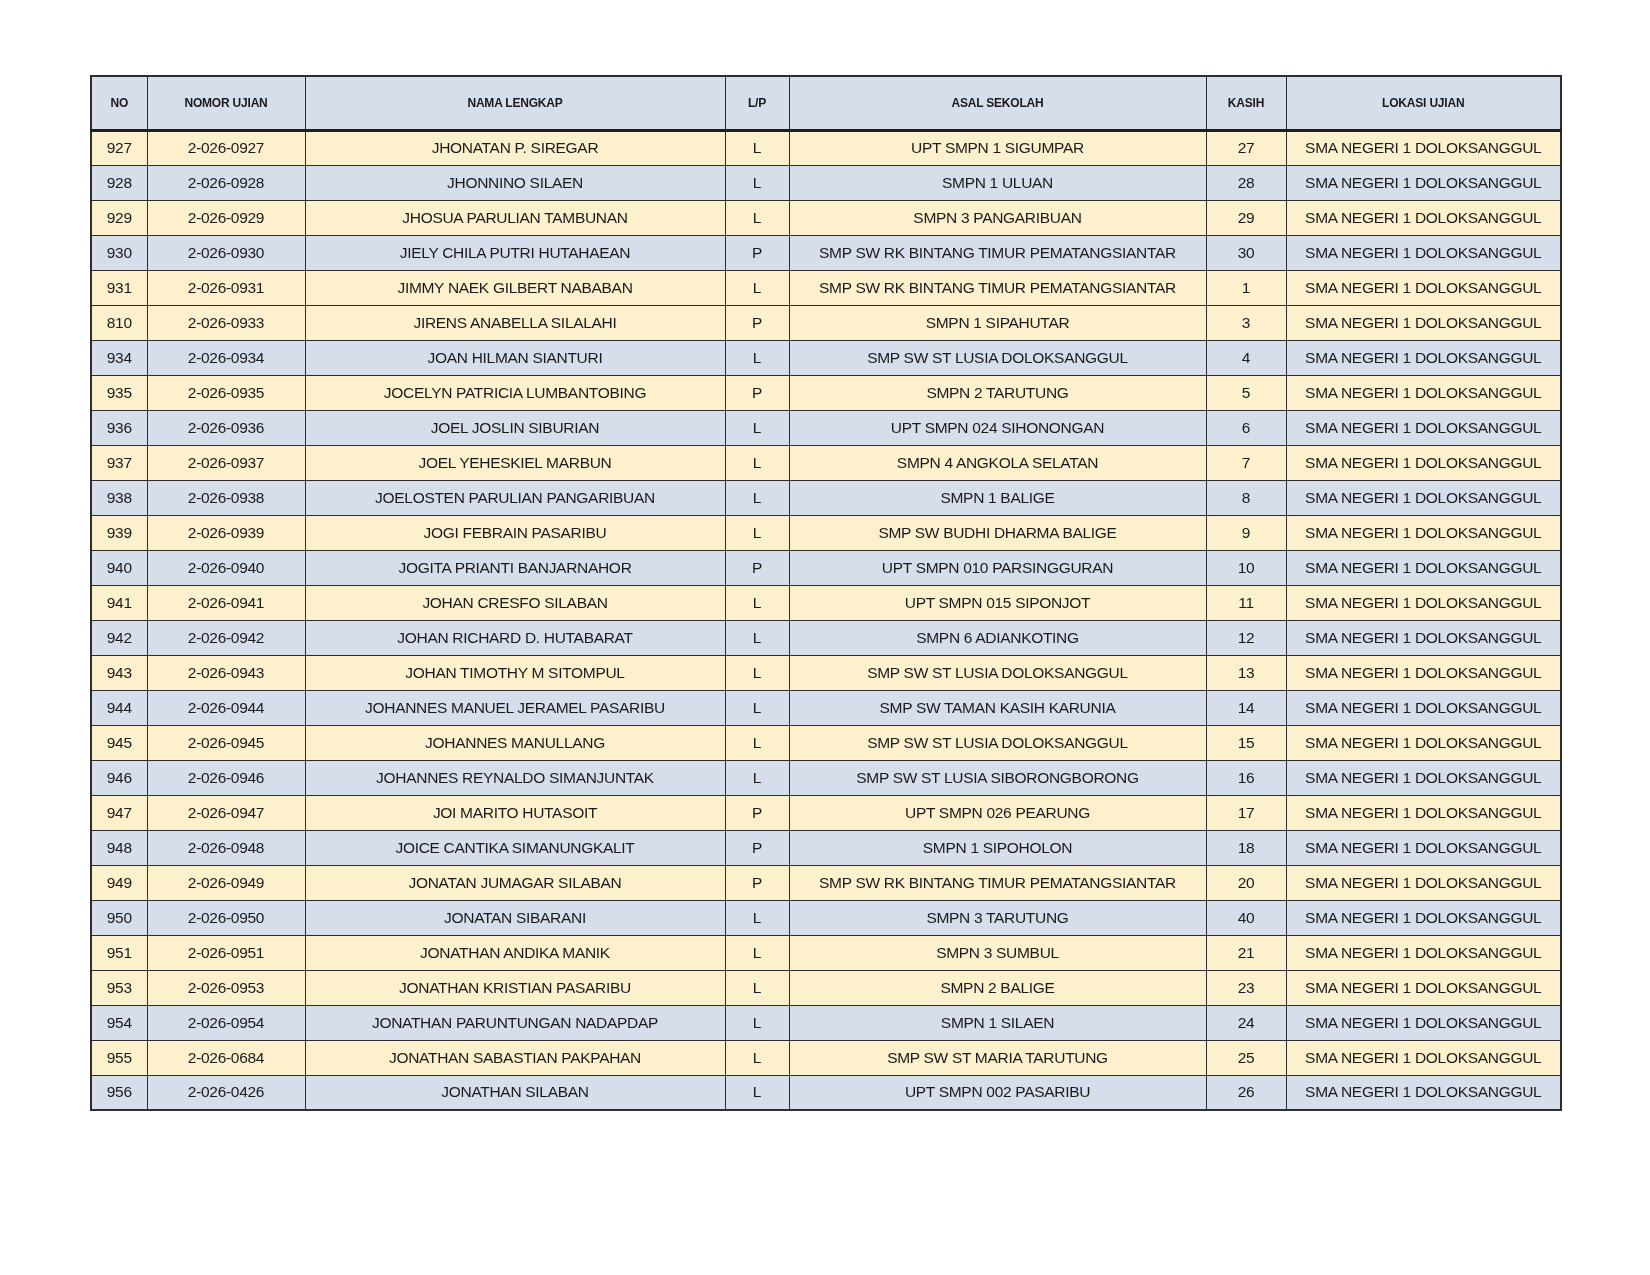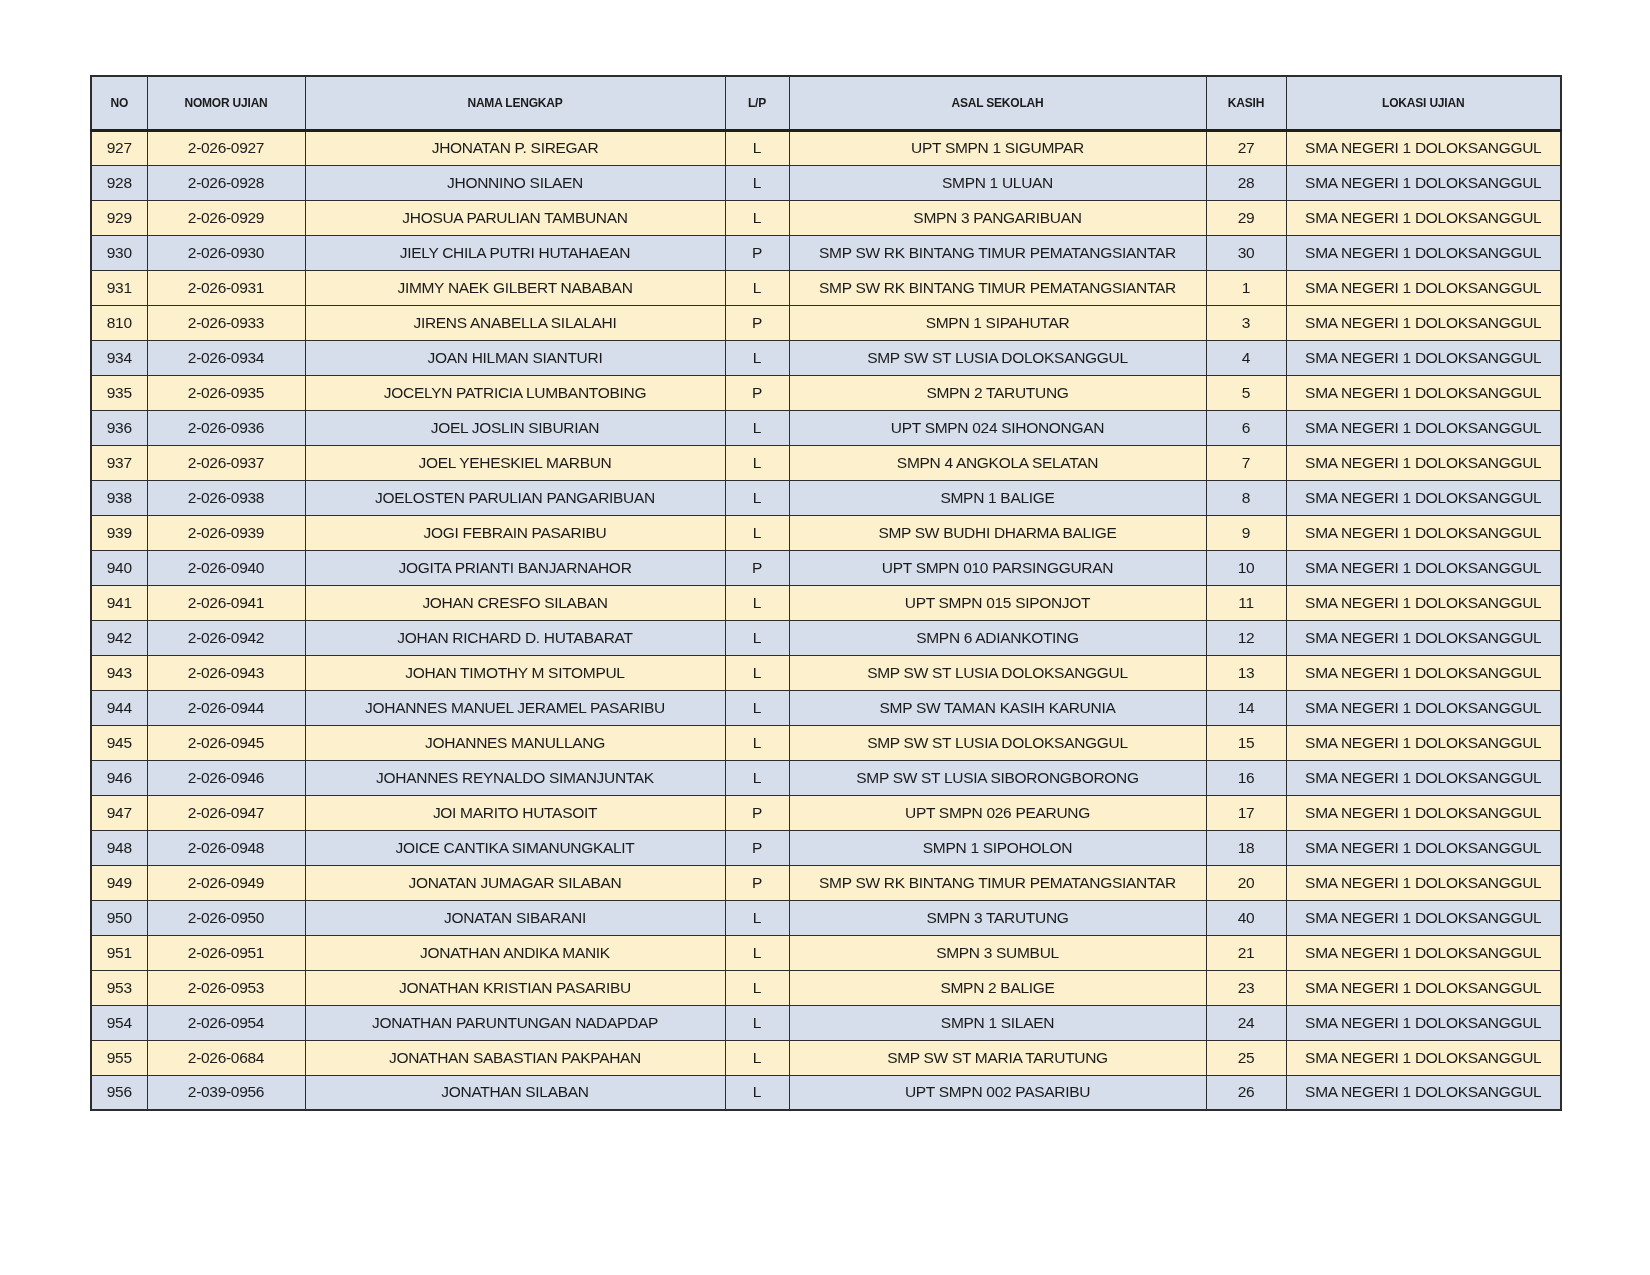--- a/index.html
+++ b/index.html
@@ -309,21 +309,21 @@
     <td class="c-no">955</td>
     <td class="c-nomor">2-026-0684</td>
     <td class="c-nama">JONATHAN SABASTIAN PAKPAHAN</td>
     <td class="c-lp">L</td>
     <td class="c-sekolah">SMP SW ST MARIA TARUTUNG</td>
     <td class="c-ruang">25</td>
     <td class="c-lokasi">SMA NEGERI 1 DOLOKSANGGUL</td>
   </tr>
         <tr class="row-even">
     <td class="c-no">956</td>
-    <td class="c-nomor">2-039-0956</td>
+    <td class="c-nomor">2-026-0426</td>
     <td class="c-nama">JONATHAN SILABAN</td>
     <td class="c-lp">L</td>
     <td class="c-sekolah">UPT SMPN 002 PASARIBU</td>
     <td class="c-ruang">26</td>
     <td class="c-lokasi">SMA NEGERI 1 DOLOKSANGGUL</td>
   </tr>
       </tbody>
   </table>
 </div>
 

